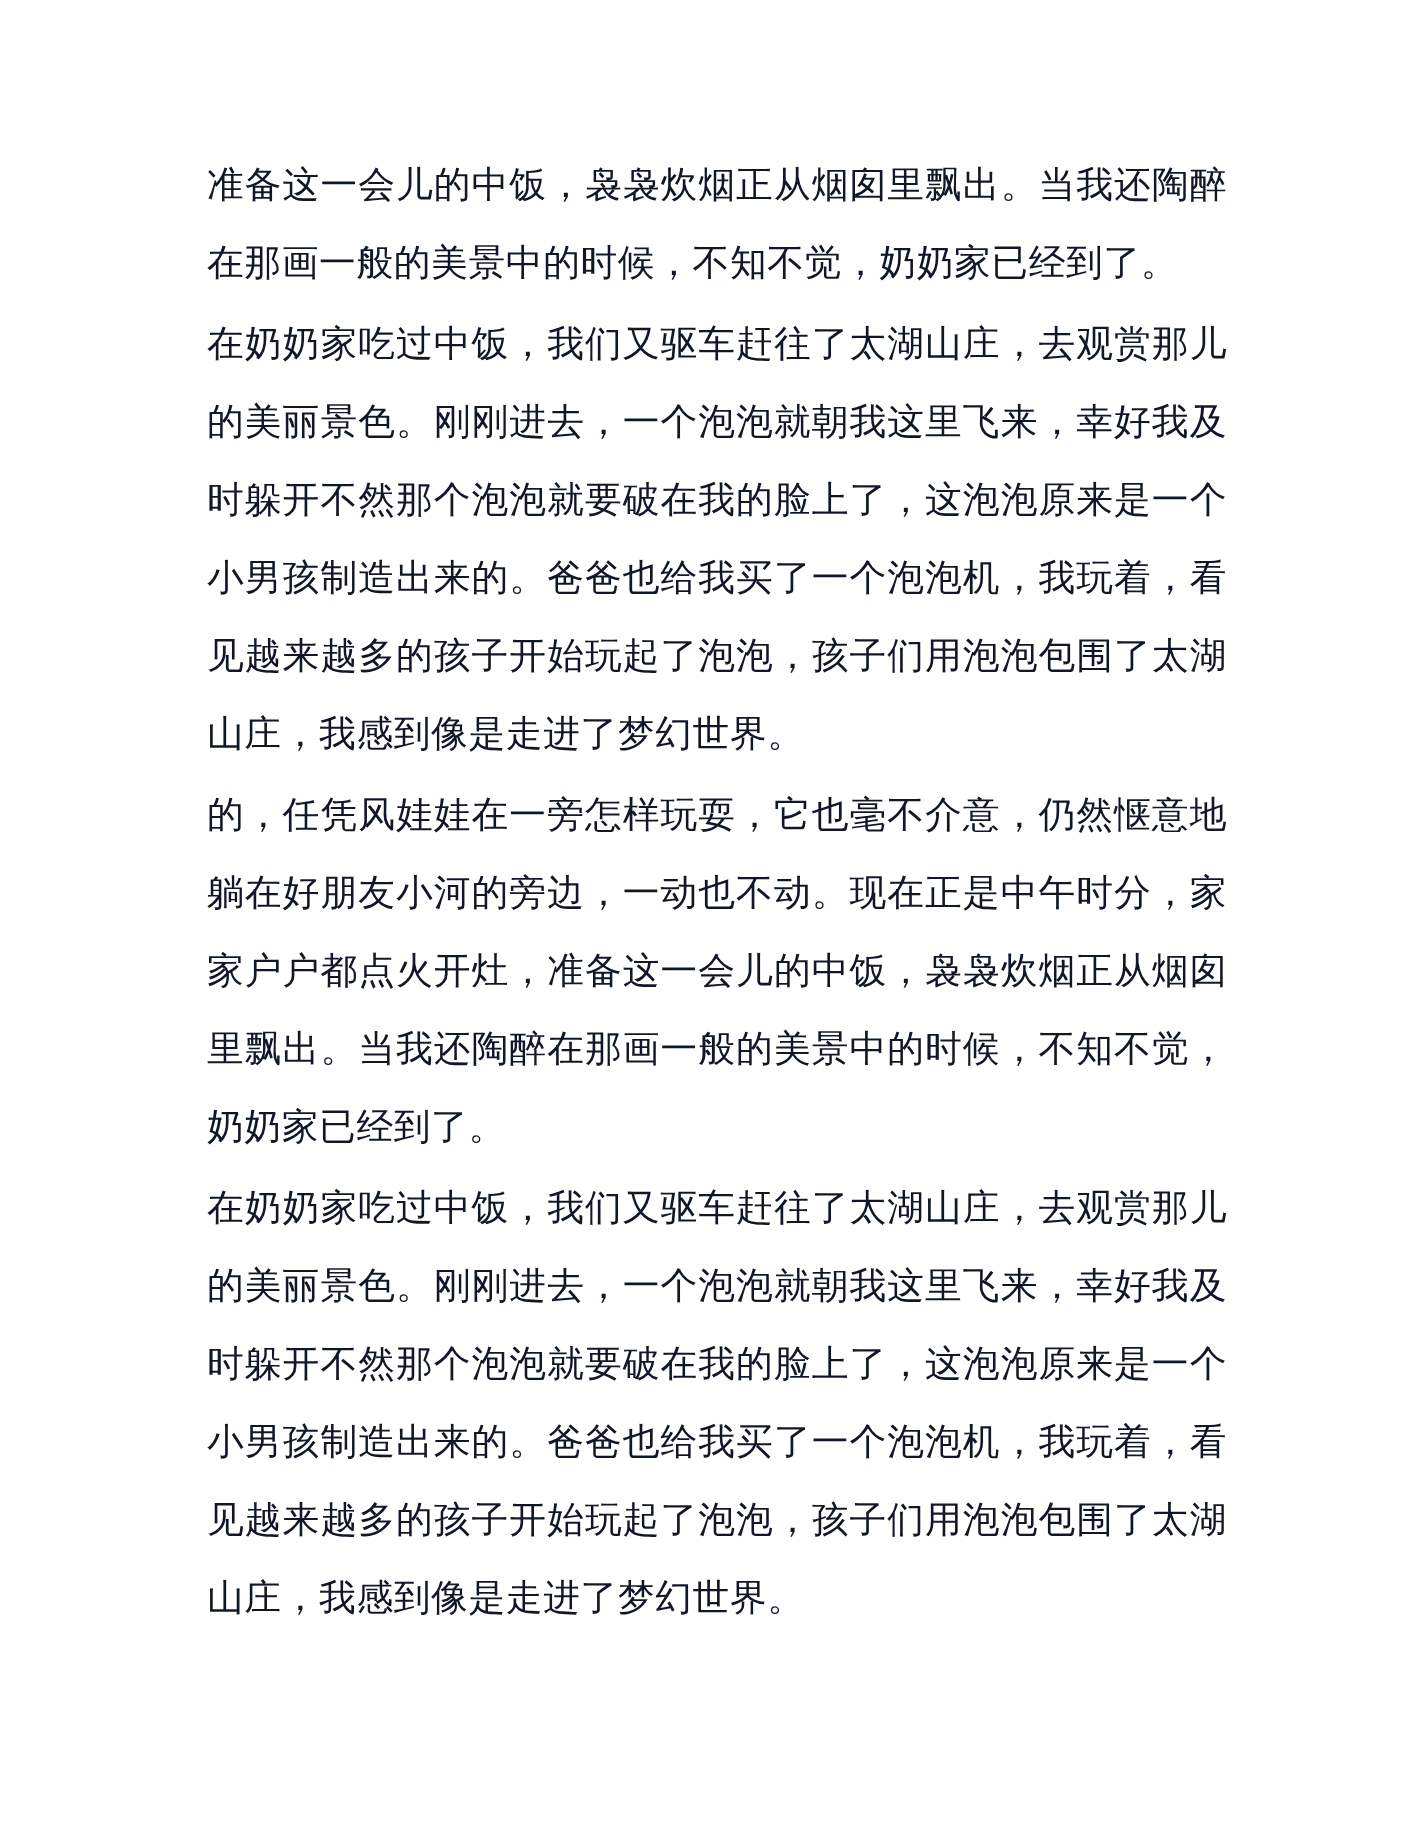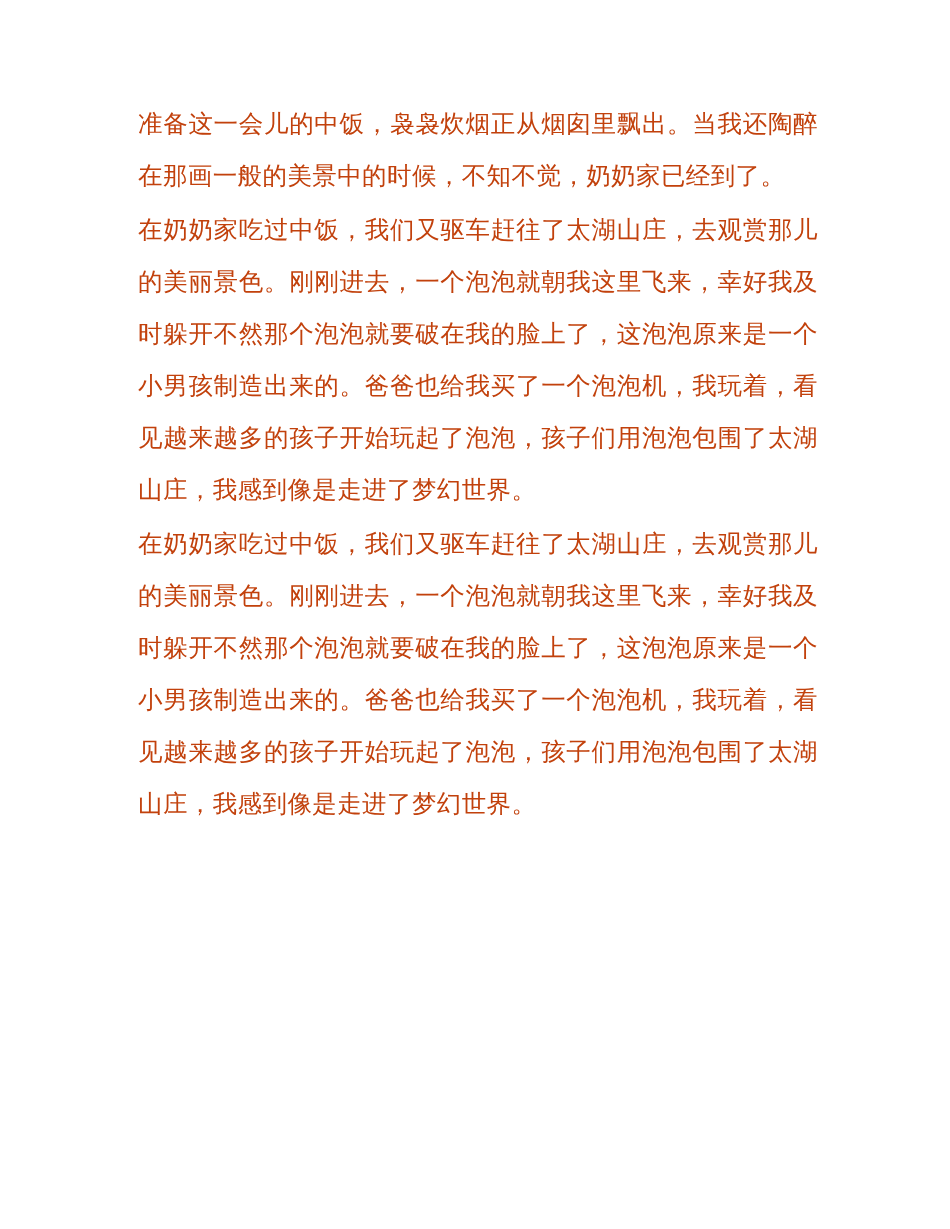--- a/index.html
+++ b/index.html
@@ -28,28 +28,29 @@
     width: 680px;
   }
   .para {
     margin: 0 0 2px 0;
     font-size: 24.5px;
     line-height: 52px;
     text-align: justify;
     text-justify: inter-ideograph;
     letter-spacing: 0.4px;
     font-family: "Liberation Serif", "DejaVu Serif", serif;
-    color: #c2410c;
+    color: #0f172a;
   }
   .para.last {
     margin-bottom: 0;
   }
 </style>
 </head>
 <body>
 
 <div class="page">
   <div class="content">
     <p class="para">准备这一会儿的中饭，袅袅炊烟正从烟囱里飘出。当我还陶醉在那画一般的美景中的时候，不知不觉，奶奶家已经到了。</p>
     <p class="para">在奶奶家吃过中饭，我们又驱车赶往了太湖山庄，去观赏那儿的美丽景色。刚刚进去，一个泡泡就朝我这里飞来，幸好我及时躲开不然那个泡泡就要破在我的脸上了，这泡泡原来是一个小男孩制造出来的。爸爸也给我买了一个泡泡机，我玩着，看见越来越多的孩子开始玩起了泡泡，孩子们用泡泡包围了太湖山庄，我感到像是走进了梦幻世界。</p>
+    <p class="para">的，任凭风娃娃在一旁怎样玩耍，它也毫不介意，仍然惬意地躺在好朋友小河的旁边，一动也不动。现在正是中午时分，家家户户都点火开灶，准备这一会儿的中饭，袅袅炊烟正从烟囱里飘出。当我还陶醉在那画一般的美景中的时候，不知不觉，奶奶家已经到了。</p>
     <p class="para last">在奶奶家吃过中饭，我们又驱车赶往了太湖山庄，去观赏那儿的美丽景色。刚刚进去，一个泡泡就朝我这里飞来，幸好我及时躲开不然那个泡泡就要破在我的脸上了，这泡泡原来是一个小男孩制造出来的。爸爸也给我买了一个泡泡机，我玩着，看见越来越多的孩子开始玩起了泡泡，孩子们用泡泡包围了太湖山庄，我感到像是走进了梦幻世界。</p>
   </div>
 </div>
 
 </body></html>

